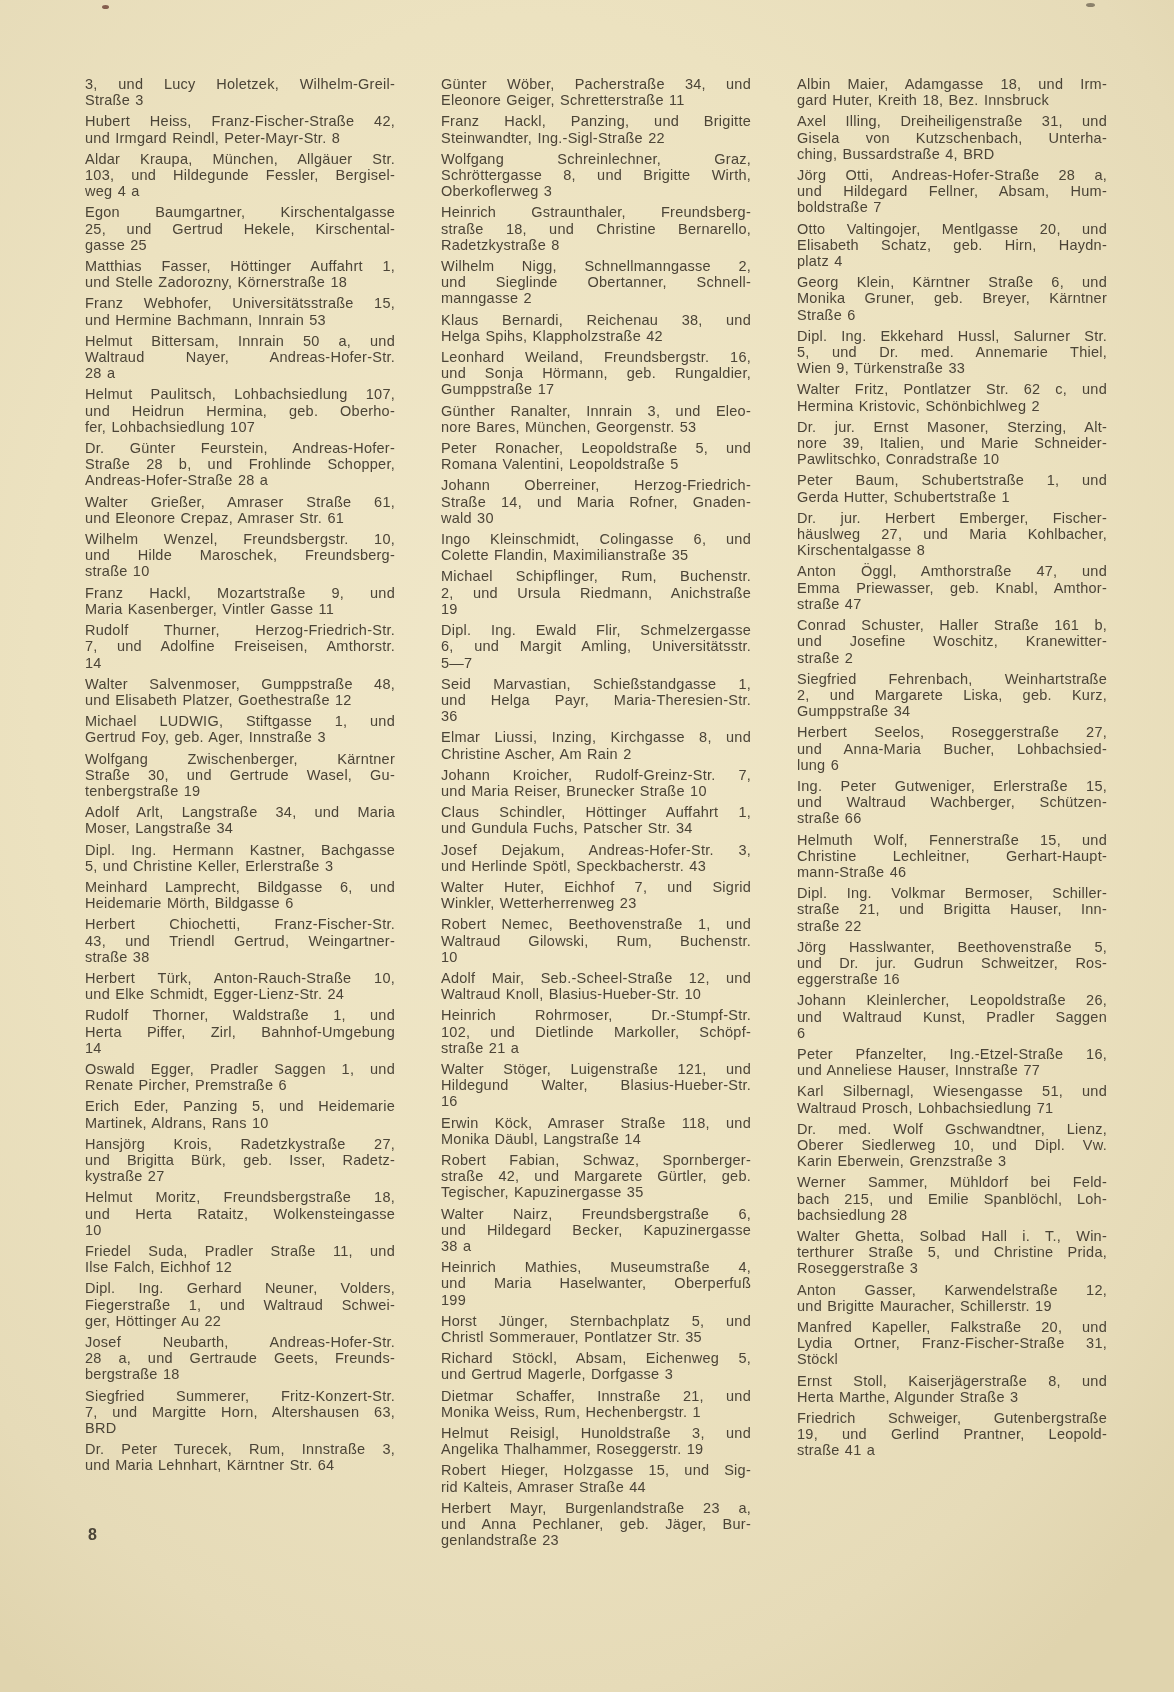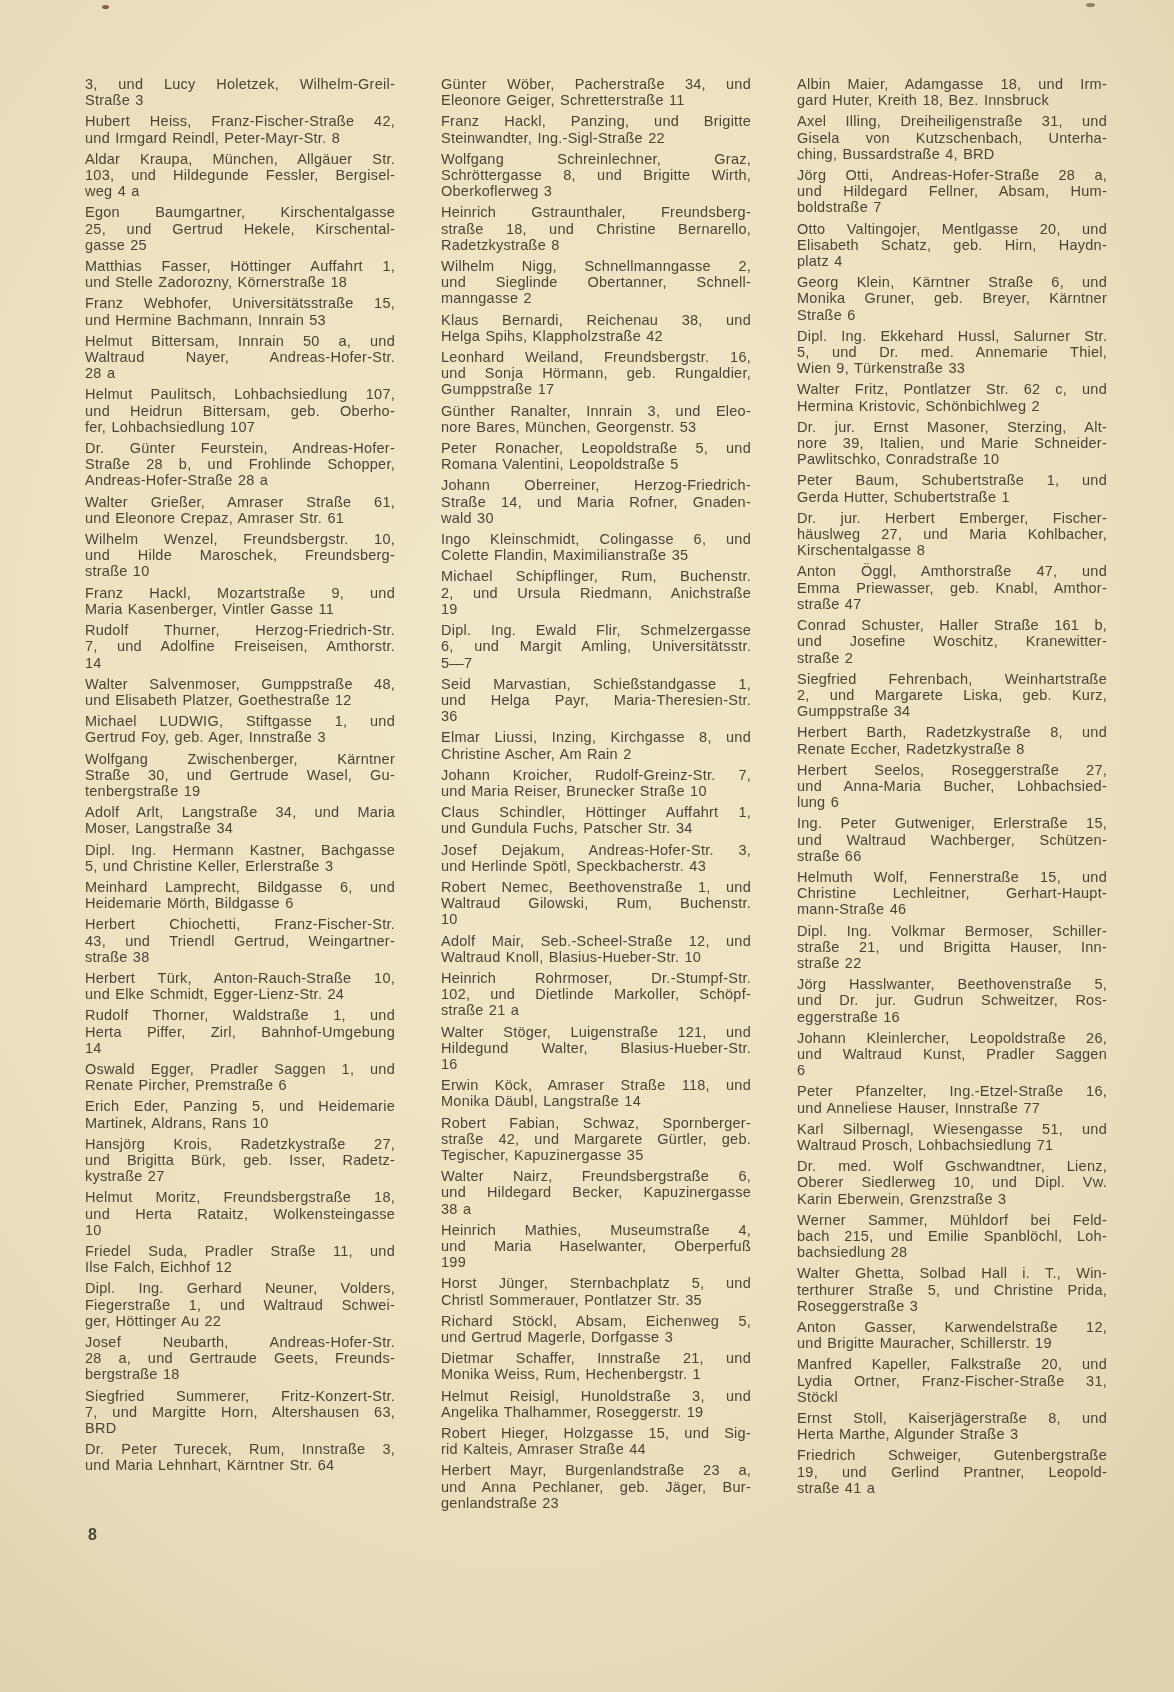--- a/index.html
+++ b/index.html
@@ -85,21 +85,21 @@
           <div class="line">Franz Webhofer, Universitätsstraße 15,</div>
           <div class="line">und Hermine Bachmann, Innrain 53</div>
         </div>
         <div class="entry">
           <div class="line">Helmut Bittersam, Innrain 50 a, und</div>
           <div class="line">Waltraud Nayer, Andreas-Hofer-Str.</div>
           <div class="line">28 a</div>
         </div>
         <div class="entry">
           <div class="line">Helmut Paulitsch, Lohbachsiedlung 107,</div>
-          <div class="line">und Heidrun Bittersam, geb. Oberho-</div>
+          <div class="line">und Heidrun Hermina, geb. Oberho-</div>
           <div class="line">fer, Lohbachsiedlung 107</div>
         </div>
         <div class="entry">
           <div class="line">Dr. Günter Feurstein, Andreas-Hofer-</div>
           <div class="line">Straße 28 b, und Frohlinde Schopper,</div>
           <div class="line">Andreas-Hofer-Straße 28 a</div>
         </div>
         <div class="entry">
           <div class="line">Walter Grießer, Amraser Straße 61,</div>
           <div class="line">und Eleonore Crepaz, Amraser Str. 61</div>
@@ -274,20 +274,24 @@
         </div>
         <div class="entry">
           <div class="line">Claus Schindler, Höttinger Auffahrt 1,</div>
           <div class="line">und Gundula Fuchs, Patscher Str. 34</div>
         </div>
         <div class="entry">
           <div class="line">Josef Dejakum, Andreas-Hofer-Str. 3,</div>
           <div class="line">und Herlinde Spötl, Speckbacherstr. 43</div>
         </div>
         <div class="entry">
+          <div class="line">Walter Huter, Eichhof 7, und Sigrid</div>
+          <div class="line">Winkler, Wetterherrenweg 23</div>
+        </div>
+        <div class="entry">
           <div class="line">Robert Nemec, Beethovenstraße 1, und</div>
           <div class="line">Waltraud Gilowski, Rum, Buchenstr.</div>
           <div class="line">10</div>
         </div>
         <div class="entry">
           <div class="line">Adolf Mair, Seb.-Scheel-Straße 12, und</div>
           <div class="line">Waltraud Knoll, Blasius-Hueber-Str. 10</div>
         </div>
         <div class="entry">
           <div class="line">Heinrich Rohrmoser, Dr.-Stumpf-Str.</div>
@@ -399,24 +403,20 @@
         </div>
         <div class="entry">
           <div class="line">Conrad Schuster, Haller Straße 161 b,</div>
           <div class="line">und Josefine Woschitz, Kranewitter-</div>
           <div class="line">straße 2</div>
         </div>
         <div class="entry">
           <div class="line">Siegfried Fehrenbach, Weinhartstraße</div>
           <div class="line">2, und Margarete Liska, geb. Kurz,</div>
           <div class="line">Gumppstraße 34</div>
-        </div>
-        <div class="entry">
-          <div class="line">Herbert Barth, Radetzkystraße 8, und</div>
-          <div class="line">Renate Eccher, Radetzkystraße 8</div>
         </div>
         <div class="entry">
           <div class="line">Herbert Seelos, Roseggerstraße 27,</div>
           <div class="line">und Anna-Maria Bucher, Lohbachsied-</div>
           <div class="line">lung 6</div>
         </div>
         <div class="entry">
           <div class="line">Ing. Peter Gutweniger, Erlerstraße 15,</div>
           <div class="line">und Waltraud Wachberger, Schützen-</div>
           <div class="line">straße 66</div>

